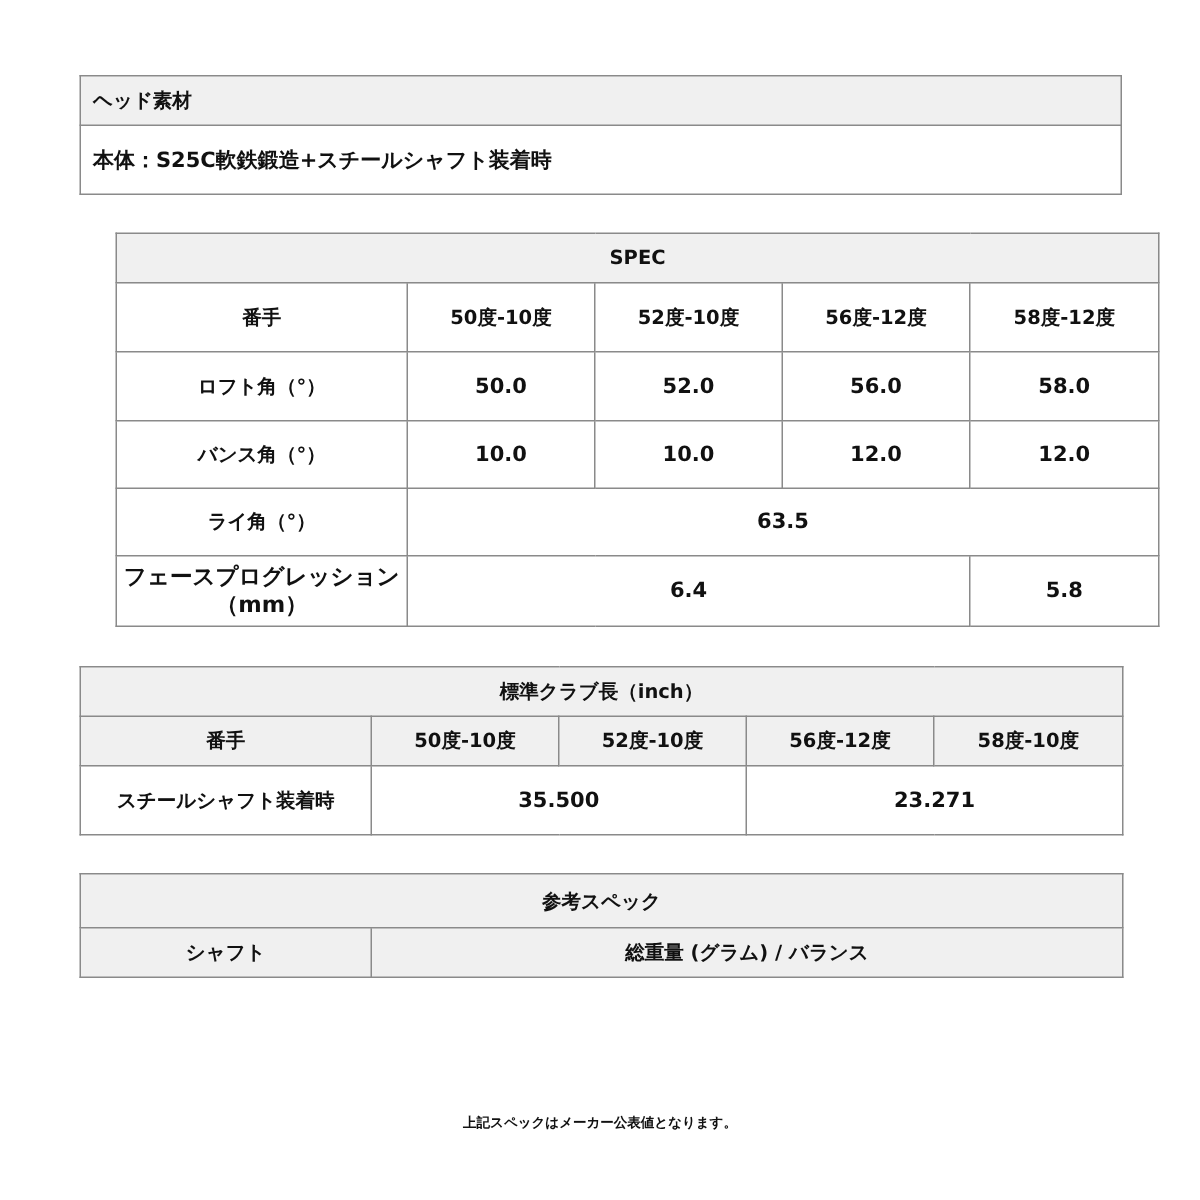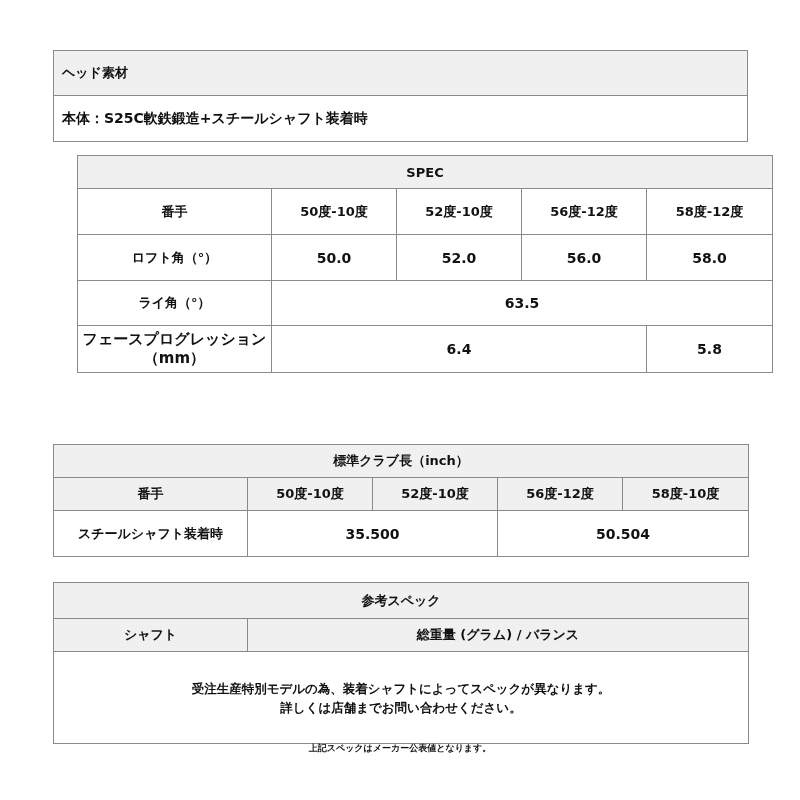--- a/index.html
+++ b/index.html
@@ -15,21 +15,21 @@
   #t2 { top:155px;margin-left:24px; }
   #t3 { top:444px; }
   #t4 { top:582px; }
   .footnote { position:absolute; top:742px; left:0; width:800px; text-align:center; font-size:9px; font-weight:bold; }
 </style>
 </head>
 <body>
 
 <table id="t1">
   <tbody>
-      <tr style="height:45px">
+      <tr style="height:33px">
         <td class="hdr left">ヘッド素材</td>
       </tr>
   <tr style="height:46px">
         <td class="left val">本体：S25C軟鉄鍛造+スチールシャフト装着時</td>
       </tr>
 </tbody>
   </table>
 
 <table id="t2">
   <colgroup>
@@ -51,20 +51,27 @@
     <td>58度-12度</td>
   </tr>
   <tr style="height:46px">
     <td>ロフト角（°）</td>
     <td class="val">50.0</td>
     <td class="val">52.0</td>
     <td class="val">56.0</td>
     <td class="val">58.0</td>
   </tr>
   <tr style="height:45px">
+    <td>バンス角（°）</td>
+    <td class="val">10.0</td>
+    <td class="val">10.0</td>
+    <td class="val">12.0</td>
+    <td class="val">12.0</td>
+  </tr>
+  <tr style="height:45px">
     <td>ライ角（°）</td>
     <td colspan="4" class="val">63.5</td>
   </tr>
   <tr style="height:47px">
     <td class="small">フェースプログレッション（mm）</td>
     <td colspan="3" class="val">6.4</td>
     <td class="val">5.8</td>
   </tr>
 </tbody>
   </table>
@@ -84,40 +91,34 @@
   <tr style="height:33px" class="hdr">
     <td>番手</td>
     <td>50度-10度</td>
     <td>52度-10度</td>
     <td>56度-12度</td>
     <td>58度-10度</td>
   </tr>
   <tr style="height:46px">
     <td>スチールシャフト装着時</td>
     <td colspan="2" class="val">35.500</td>
-    <td colspan="2" class="val">50.504</td>
+    <td colspan="2" class="val">23.271</td>
   </tr>
 </tbody>
   </table>
 
 <table id="t4">
   <colgroup>
       <col style="width:194px">
       <col style="width:501px">
     </colgroup>
   <tbody>
       <tr style="height:36px">
         <td colspan="2" class="hdr">参考スペック</td>
       </tr>
   <tr style="height:33px" class="hdr">
     <td>シャフト</td>
     <td>総重量 (グラム) / バランス</td>
   </tr>
-  <tr style="height:92px">
-    <td colspan="2" class="note-cell">
-      <div>受注生産特別モデルの為、装着シャフトによってスペックが異なります。</div>
-      <div>詳しくは店舗までお問い合わせください。</div>
-    </td>
-  </tr>
 </tbody>
   </table>
 
 <div class="footnote">上記スペックはメーカー公表値となります。</div>
 
 </body></html>

